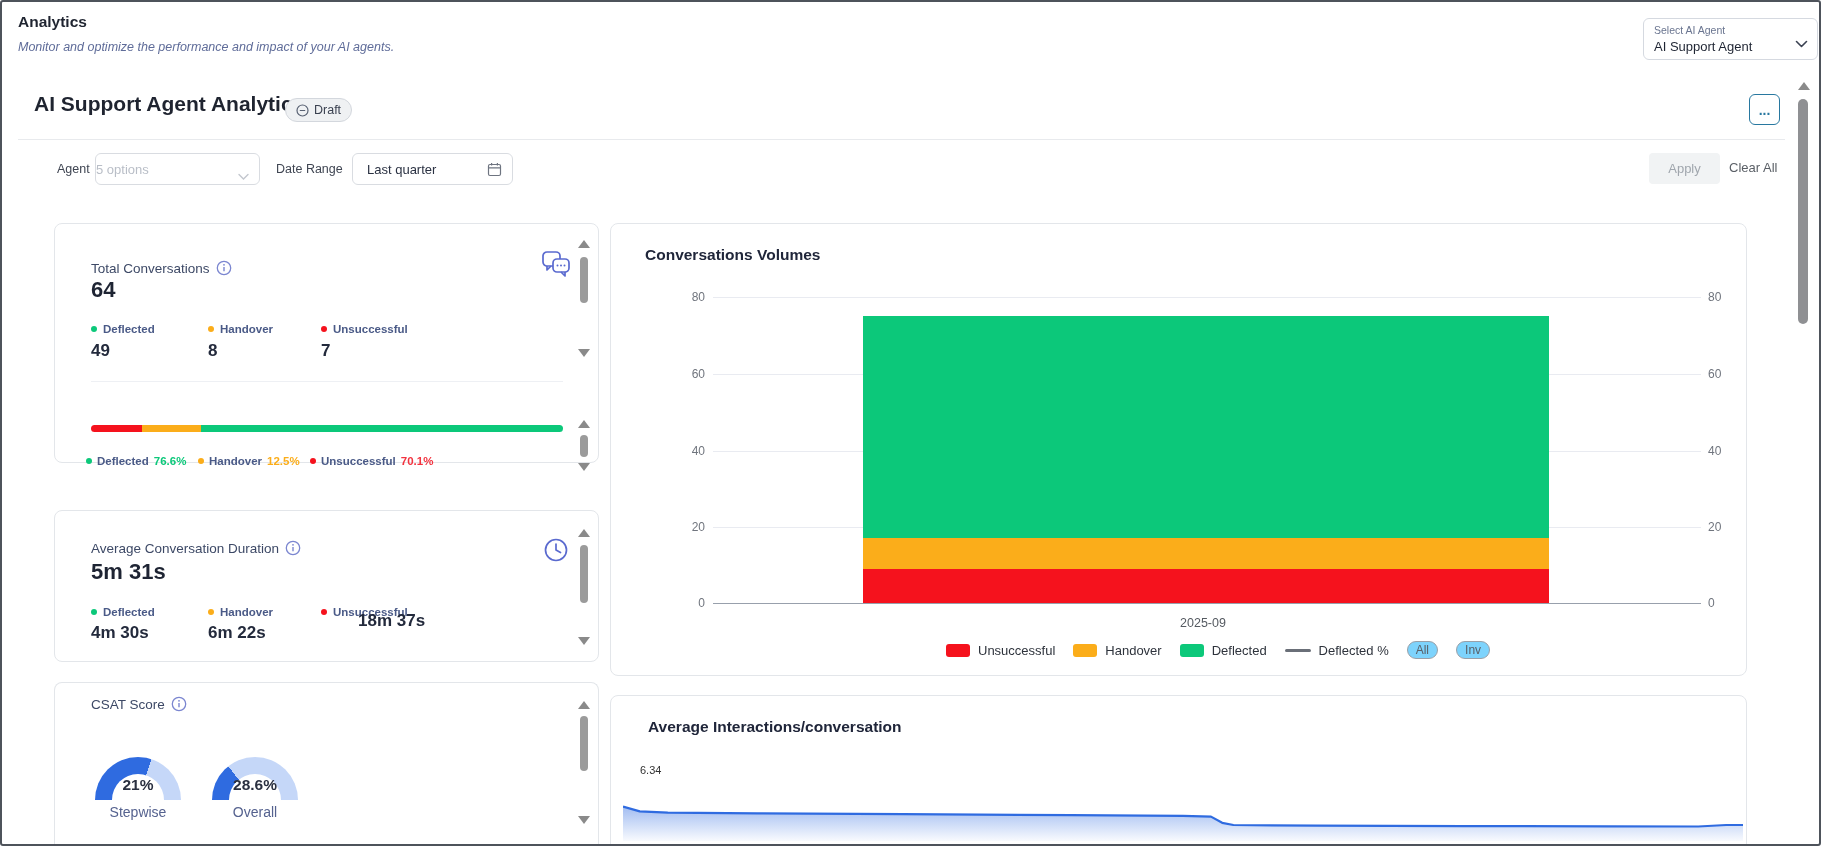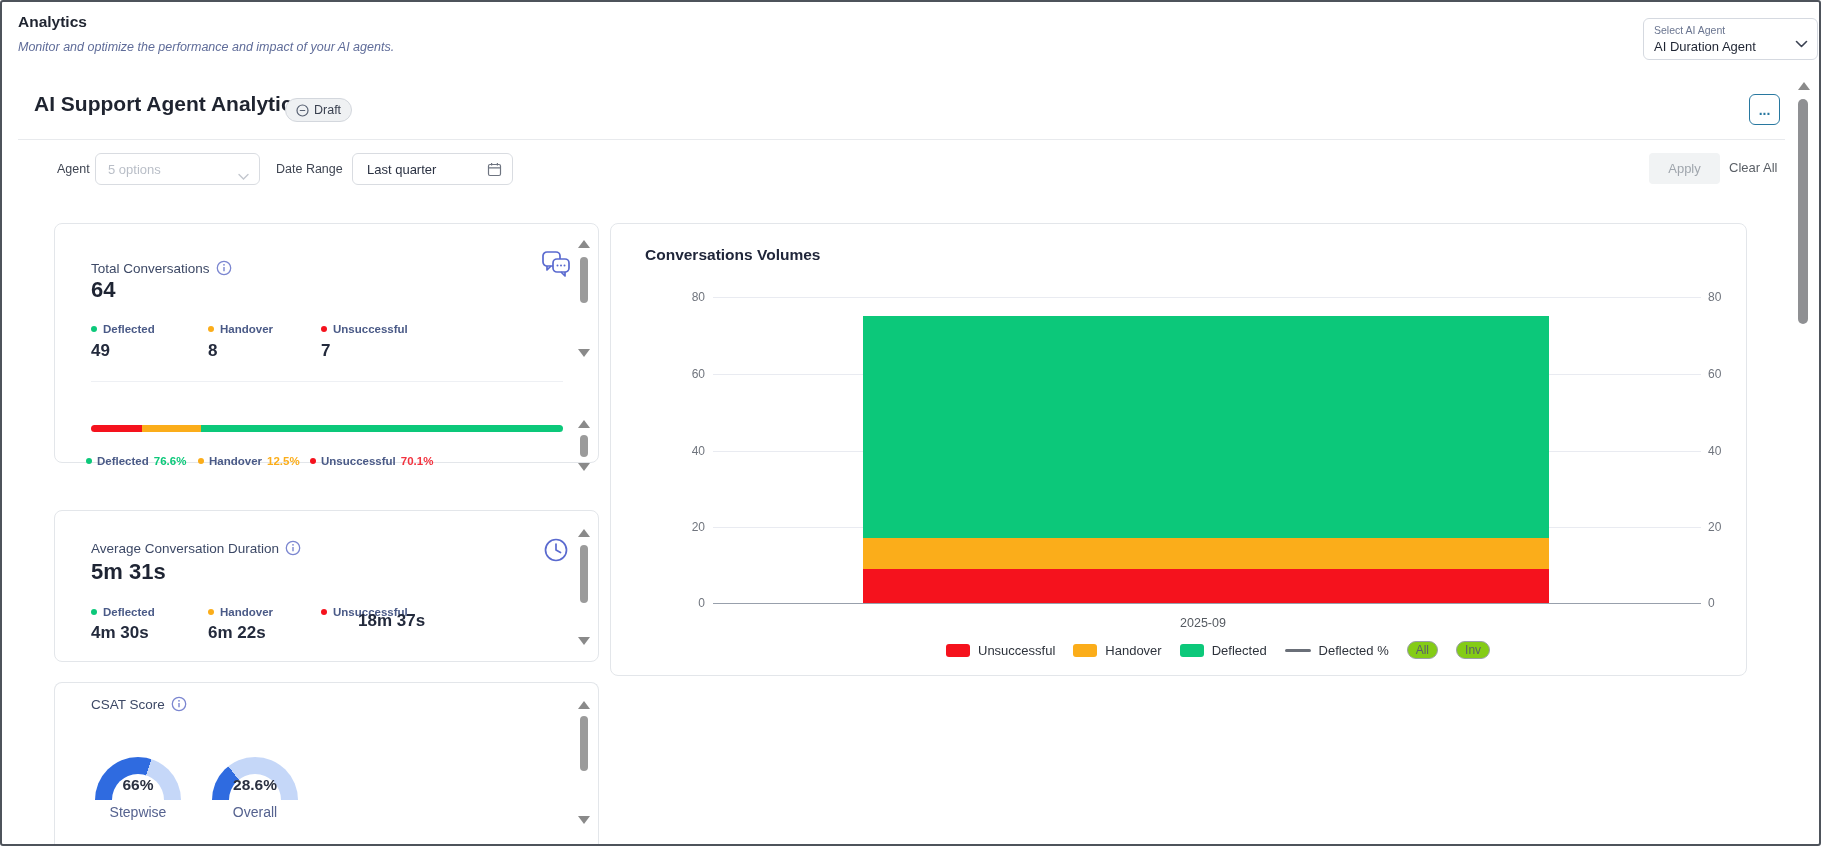--- a/index.html
+++ b/index.html
@@ -18,21 +18,21 @@
   
   .page-title{left:32px;top:90px;font-size:21px;font-weight:700;color:#1f2430;}
   .draft-badge{left:283px;top:96px;height:24px;display:flex;align-items:center;gap:5px;padding:0 10px;border:1px solid #d3d7dd;border-radius:12px;background:#eff1f3;font-size:12.5px;color:#3a4150;}
   .more-btn{left:1747px;top:92px;width:31px;height:31px;border:1.5px solid #2878a0;border-radius:6px;background:#fff;color:#2878a0;font-size:14px;font-weight:700;line-height:22px;text-align:center;cursor:pointer;}
   .h-divider{left:16px;top:137px;width:1767px;height:1px;background:#e8eaed;}
 
   
   .flt-label{font-size:12.5px;color:#3f4552;}
   .flt-box{border:1px solid #d9dce1;border-radius:6px;background:#fff;height:32px;}
   .agent-select{left:93px;top:151px;width:165px;cursor:pointer;}
-  .agent-select .ph{position:absolute;left:12px;top:8px;font-size:13px;color:#b9bec7;}
+  .agent-select .ph{position:absolute;left:0;top:8px;font-size:13px;color:#b9bec7;}
   .agent-select .chev{position:absolute;right:10px;top:13px;}
   .date-box{left:350px;top:151px;width:161px;cursor:pointer;}
   .date-box .val{position:absolute;left:14px;top:8px;font-size:13px;color:#2a3142;}
   .date-box .cal{position:absolute;right:10px;top:8px;}
   .apply-btn{left:1647px;top:151px;width:71px;height:31px;background:#f1f3f4;border:none;border-radius:4px;font-size:13px;color:#a0a6ad;cursor:pointer;}
   .clear-btn{left:1727px;top:158px;font-size:13px;color:#5a5f66;cursor:pointer;}
 
   
   .card{position:absolute;left:52px;width:545px;background:#fff;border:1px solid #e3e6ea;border-radius:8px;}
   .card-title{font-size:13.5px;color:#3d4966;display:flex;align-items:center;gap:6px;}
@@ -65,39 +65,39 @@
   .ytick{position:absolute;font-size:12px;color:#70757e;width:42px;}
   .ytick.left{left:52px;text-align:right;}
   .ytick.right{left:1097px;text-align:left;}
   .bar-seg{position:absolute;left:252px;width:686px;cursor:pointer;}
   .xlabel{position:absolute;left:492px;top:392px;width:200px;text-align:center;font-size:12.5px;color:#555a61;}
   .chart-legend{position:absolute;left:335px;top:417px;display:flex;align-items:center;gap:18px;}
   .leg-item{display:flex;align-items:center;gap:8px;cursor:pointer;}
   .leg-swatch{width:24px;height:13px;border-radius:3px;}
   .leg-text{font-size:13px;color:#2e333c;}
   .leg-line{width:26px;height:3px;background:#6a6f78;border-radius:2px;}
-  .pill{border:1px solid #9aa0a8;border-radius:11px;padding:1px 8px;font-size:12px;color:#5a6069;background:#84cc16;cursor:pointer;}
+  .pill{border:1px solid #9aa0a8;border-radius:11px;padding:1px 8px;font-size:12px;color:#5a6069;background:#7dd3fc;cursor:pointer;}
 
   
   .main-scroll-up{position:absolute;left:1796px;top:80px;}
   .main-scroll-thumb{position:absolute;left:1796px;top:97px;width:10px;height:225px;border-radius:5px;background:#8f9093;cursor:pointer;}
 
   .first-pt-label{position:absolute;left:29px;top:68px;font-size:11px;color:#333;}
 </style>
 </head>
 <body>
 
 <div class="screen">
 
   <div class="abs app-title">Analytics</div>
   <div class="abs app-subtitle">Monitor and optimize the performance and impact of your AI agents.</div>
 
   <div class="abs agent-selector">
     <span class="sel-label">Select AI Agent</span>
-    <span class="sel-value">AI Duration Agent</span>
+    <span class="sel-value">AI Support Agent</span>
     <span class="chev">
       <svg width="13" height="9" viewBox="0 0 13 9">
           <polyline points="1.5,1.5 6.5,6.5 11.5,1.5" fill="none" stroke="#3b4252" stroke-width="1.6" stroke-linecap="round" stroke-linejoin="round"></polyline>
         </svg>
     </span>
   </div>
 
   <div class="abs page-title">AI Support Agent Analytics</div>
   <div class="abs draft-badge">
     <span style="display:inline-flex;">
@@ -252,21 +252,21 @@
             <circle cx="8" cy="8" r="6.7" fill="none" stroke="#7b86d0" stroke-width="1.3"></circle>
             <circle cx="8" cy="4.8" r="0.9" fill="#7b86d0"></circle>
             <line x1="8" y1="7" x2="8" y2="11.2" stroke="#7b86d0" stroke-width="1.4"></line>
           </svg>
       </span>
     </div>
     <div class="gauge" style="left:40px;top:74px;">
       <div class="gauge-fill" style="background: conic-gradient(from 270deg, rgb(47, 107, 224) 0deg, rgb(47, 107, 224) 108deg, rgb(197, 215, 248) 108deg, rgb(197, 215, 248) 180deg, rgba(255, 255, 255, 0) 180deg, rgba(255, 255, 255, 0) 360deg);"></div>
       <div class="gauge-hole"></div>
     </div>
-    <div class="abs gauge-value" style="left:43px;top:93px;">66%</div>
+    <div class="abs gauge-value" style="left:43px;top:93px;">21%</div>
     <div class="abs gauge-label" style="left:43px;top:121px;">Stepwise</div>
     <div class="gauge" style="left:157px;top:74px;">
       <div class="gauge-fill" style="background: conic-gradient(from 270deg, rgb(47, 107, 224) 0deg, rgb(47, 107, 224) 51.48deg, rgb(197, 215, 248) 51.48deg, rgb(197, 215, 248) 180deg, rgba(255, 255, 255, 0) 180deg, rgba(255, 255, 255, 0) 360deg);"></div>
       <div class="gauge-hole"></div>
     </div>
     <div class="abs gauge-value" style="left:160px;top:93px;">28.6%</div>
     <div class="abs gauge-label" style="left:160px;top:121px;">Overall</div>
     <div class="abs tri-up" style="left:523px;top:18px;"></div>
     <div class="abs mini-thumb" style="left:525px;top:33px;height:55px;"></div>
     <div class="abs tri-down" style="left:523px;top:133px;"></div>
@@ -314,17 +314,31 @@
       </div>
       <div class="leg-item">
         <span class="leg-line"></span>
         <span class="leg-text">Deflected %</span>
       </div>
       <button class="pill">All</button>
       <button class="pill">Inv</button>
     </div>
   </div>
 
+  <div class="panel" style="top:693px;height:150px;border-radius:8px 8px 0 0;">
+    <div class="panel-title" style="left:37px;top:22px;">Average Interactions/conversation</div>
+    <div class="first-pt-label">6.34</div>
+    <svg class="abs" style="left:12px;top:100px;" width="1120" height="45">
+      <defs>
+        <linearGradient id="agrad" x1="0" y1="0" x2="0" y2="1">
+          <stop offset="0" stop-color="rgba(47,107,224,0.45)"></stop>
+          <stop offset="1" stop-color="rgba(47,107,224,0.03)"></stop>
+        </linearGradient>
+      </defs>
+      <polygon id="area-fill" fill="url(#agrad)" points="0.0,10.5 16.8,15.4 44.8,16.7 134.4,17.3 280.0,18.2 448.0,19.1 560.0,19.8 588.0,20.6 599.2,26.8 610.4,29.0 694.4,29.7 840.0,30.1 985.6,30.3 1075.2,30.5 1103.2,29.0 1120.0,29.0 1120,45 0,45"></polygon>
+      <polyline id="area-line" fill="none" stroke="#2f6be0" stroke-width="2.2" stroke-linejoin="round" points="0.0,10.5 16.8,15.4 44.8,16.7 134.4,17.3 280.0,18.2 448.0,19.1 560.0,19.8 588.0,20.6 599.2,26.8 610.4,29.0 694.4,29.7 840.0,30.1 985.6,30.3 1075.2,30.5 1103.2,29.0 1120.0,29.0"></polyline>
+    </svg>
+  </div>
 
   <div class="main-scroll-up tri-up"></div>
   <div class="main-scroll-thumb"></div>
 
 </div>
 
 </body></html>

